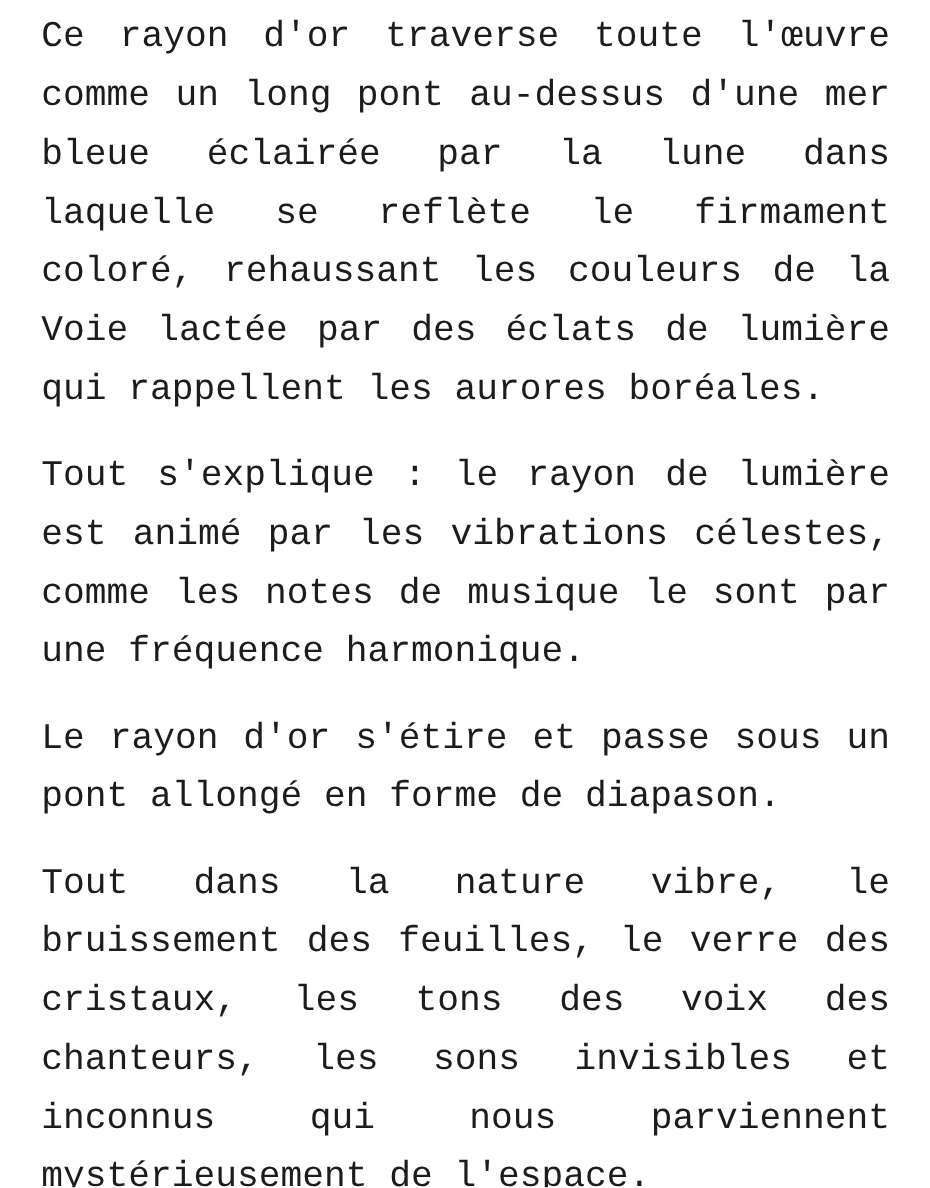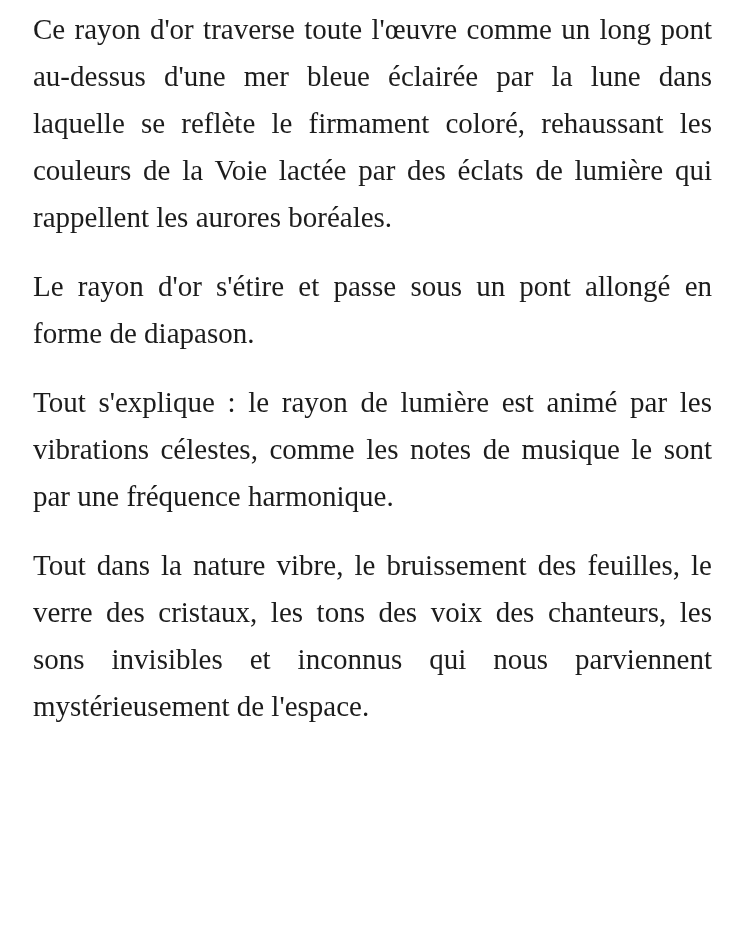--- a/index.html
+++ b/index.html
@@ -8,36 +8,36 @@
     background: #ffffff;
   }
   .page {
     width: 744px;
     height: 950px;
     box-sizing: border-box;
     padding: 6px 32px 0 33px;
     overflow: hidden;
     background: #ffffff;
     color: #1c1c1c;
-    font-family: Liberation Serif, serif;
+    font-family: Liberation Mono, monospace;
   }
   .para {
     margin: 0 0 22px 0;
     font-size: 29px;
     line-height: 47px;
     text-align: justify;
     text-justify: inter-word;
     letter-spacing: 0;
     word-spacing: normal;
     hyphens: none;
   }
 </style>
 </head>
 <body>
 
 <main class="page">
   <div>
     <p class="para">Ce rayon d'or traverse toute l'œuvre comme un long pont au-dessus d'une mer bleue éclairée par la lune dans laquelle se reflète le firmament coloré, rehaussant les couleurs de la Voie lactée par des éclats de lumière qui rappellent les aurores boréales.</p>
+    <p class="para">Tout s'explique : le rayon de lumière est animé par les vibrations célestes, comme les notes de musique le sont par une fréquence harmonique.</p>
     <p class="para">Le rayon d'or s'étire et passe sous un pont allongé en forme de diapason.</p>
-    <p class="para">Tout s'explique : le rayon de lumière est animé par les vibrations célestes, comme les notes de musique le sont par une fréquence harmonique.</p>
     <p class="para">Tout dans la nature vibre, le bruissement des feuilles, le verre des cristaux, les tons des voix des chanteurs, les sons invisibles et inconnus qui nous parviennent mystérieusement de l'espace.</p>
   </div>
 </main>
 
 </body></html>

